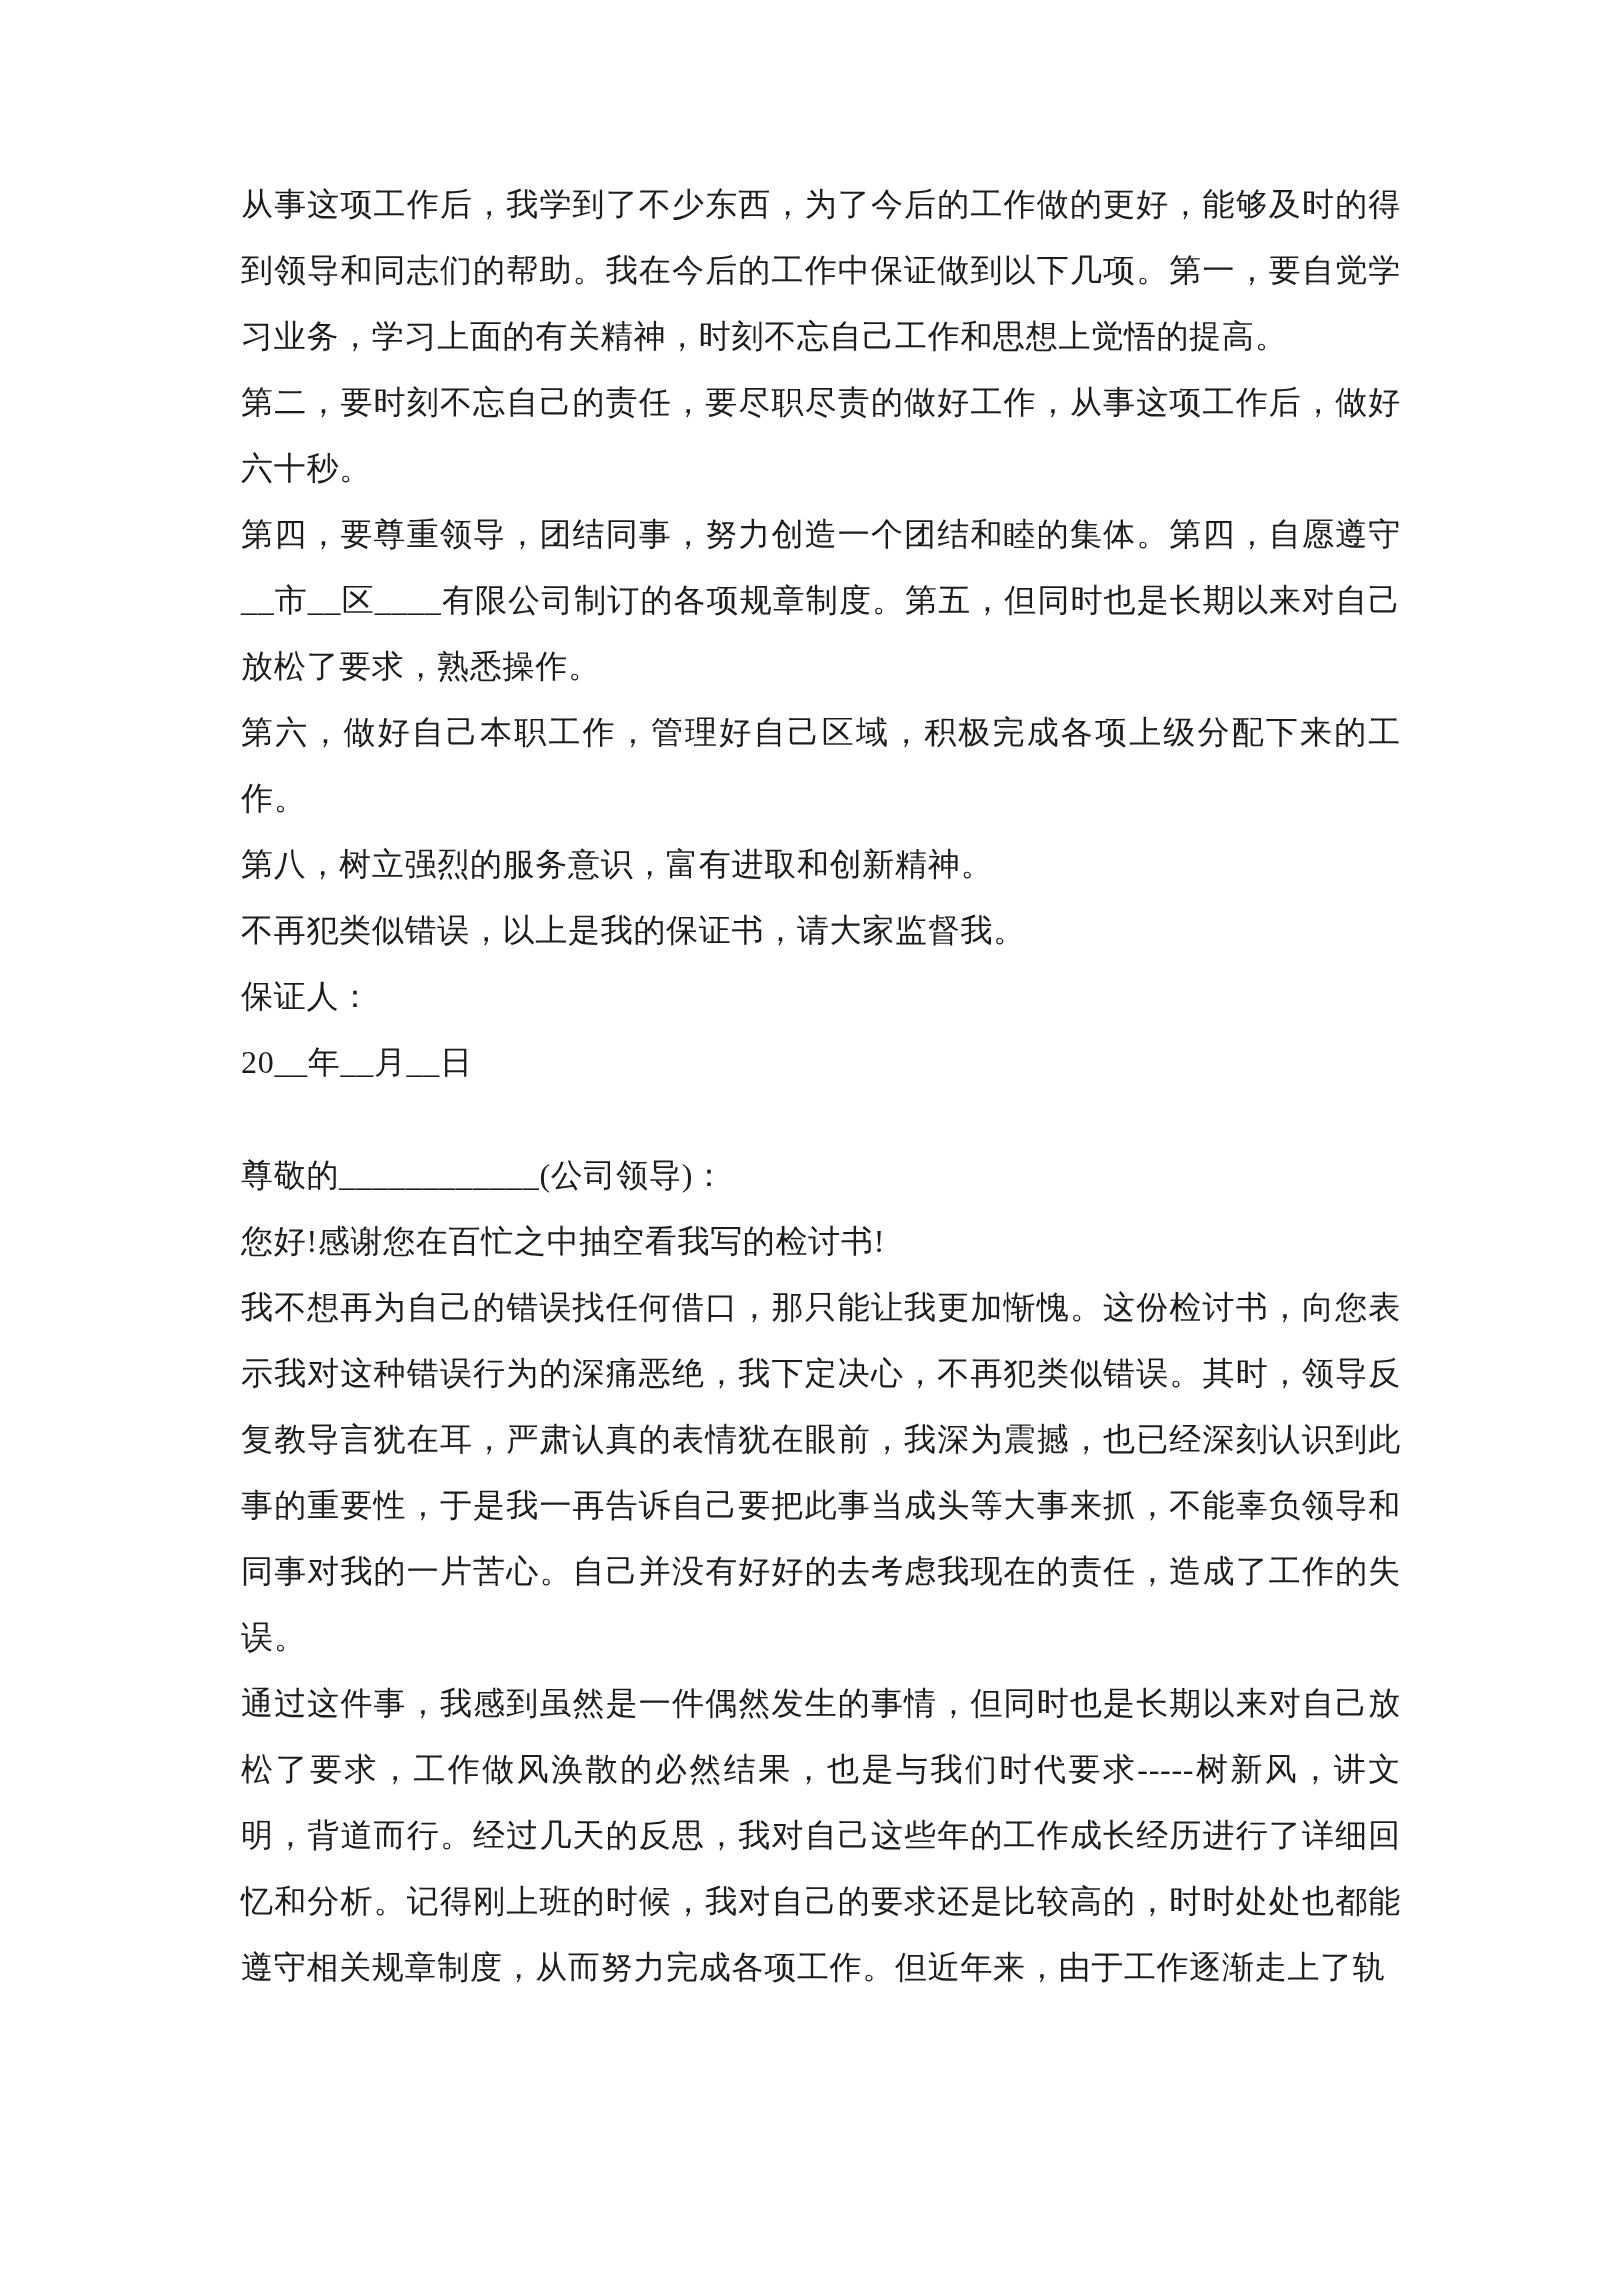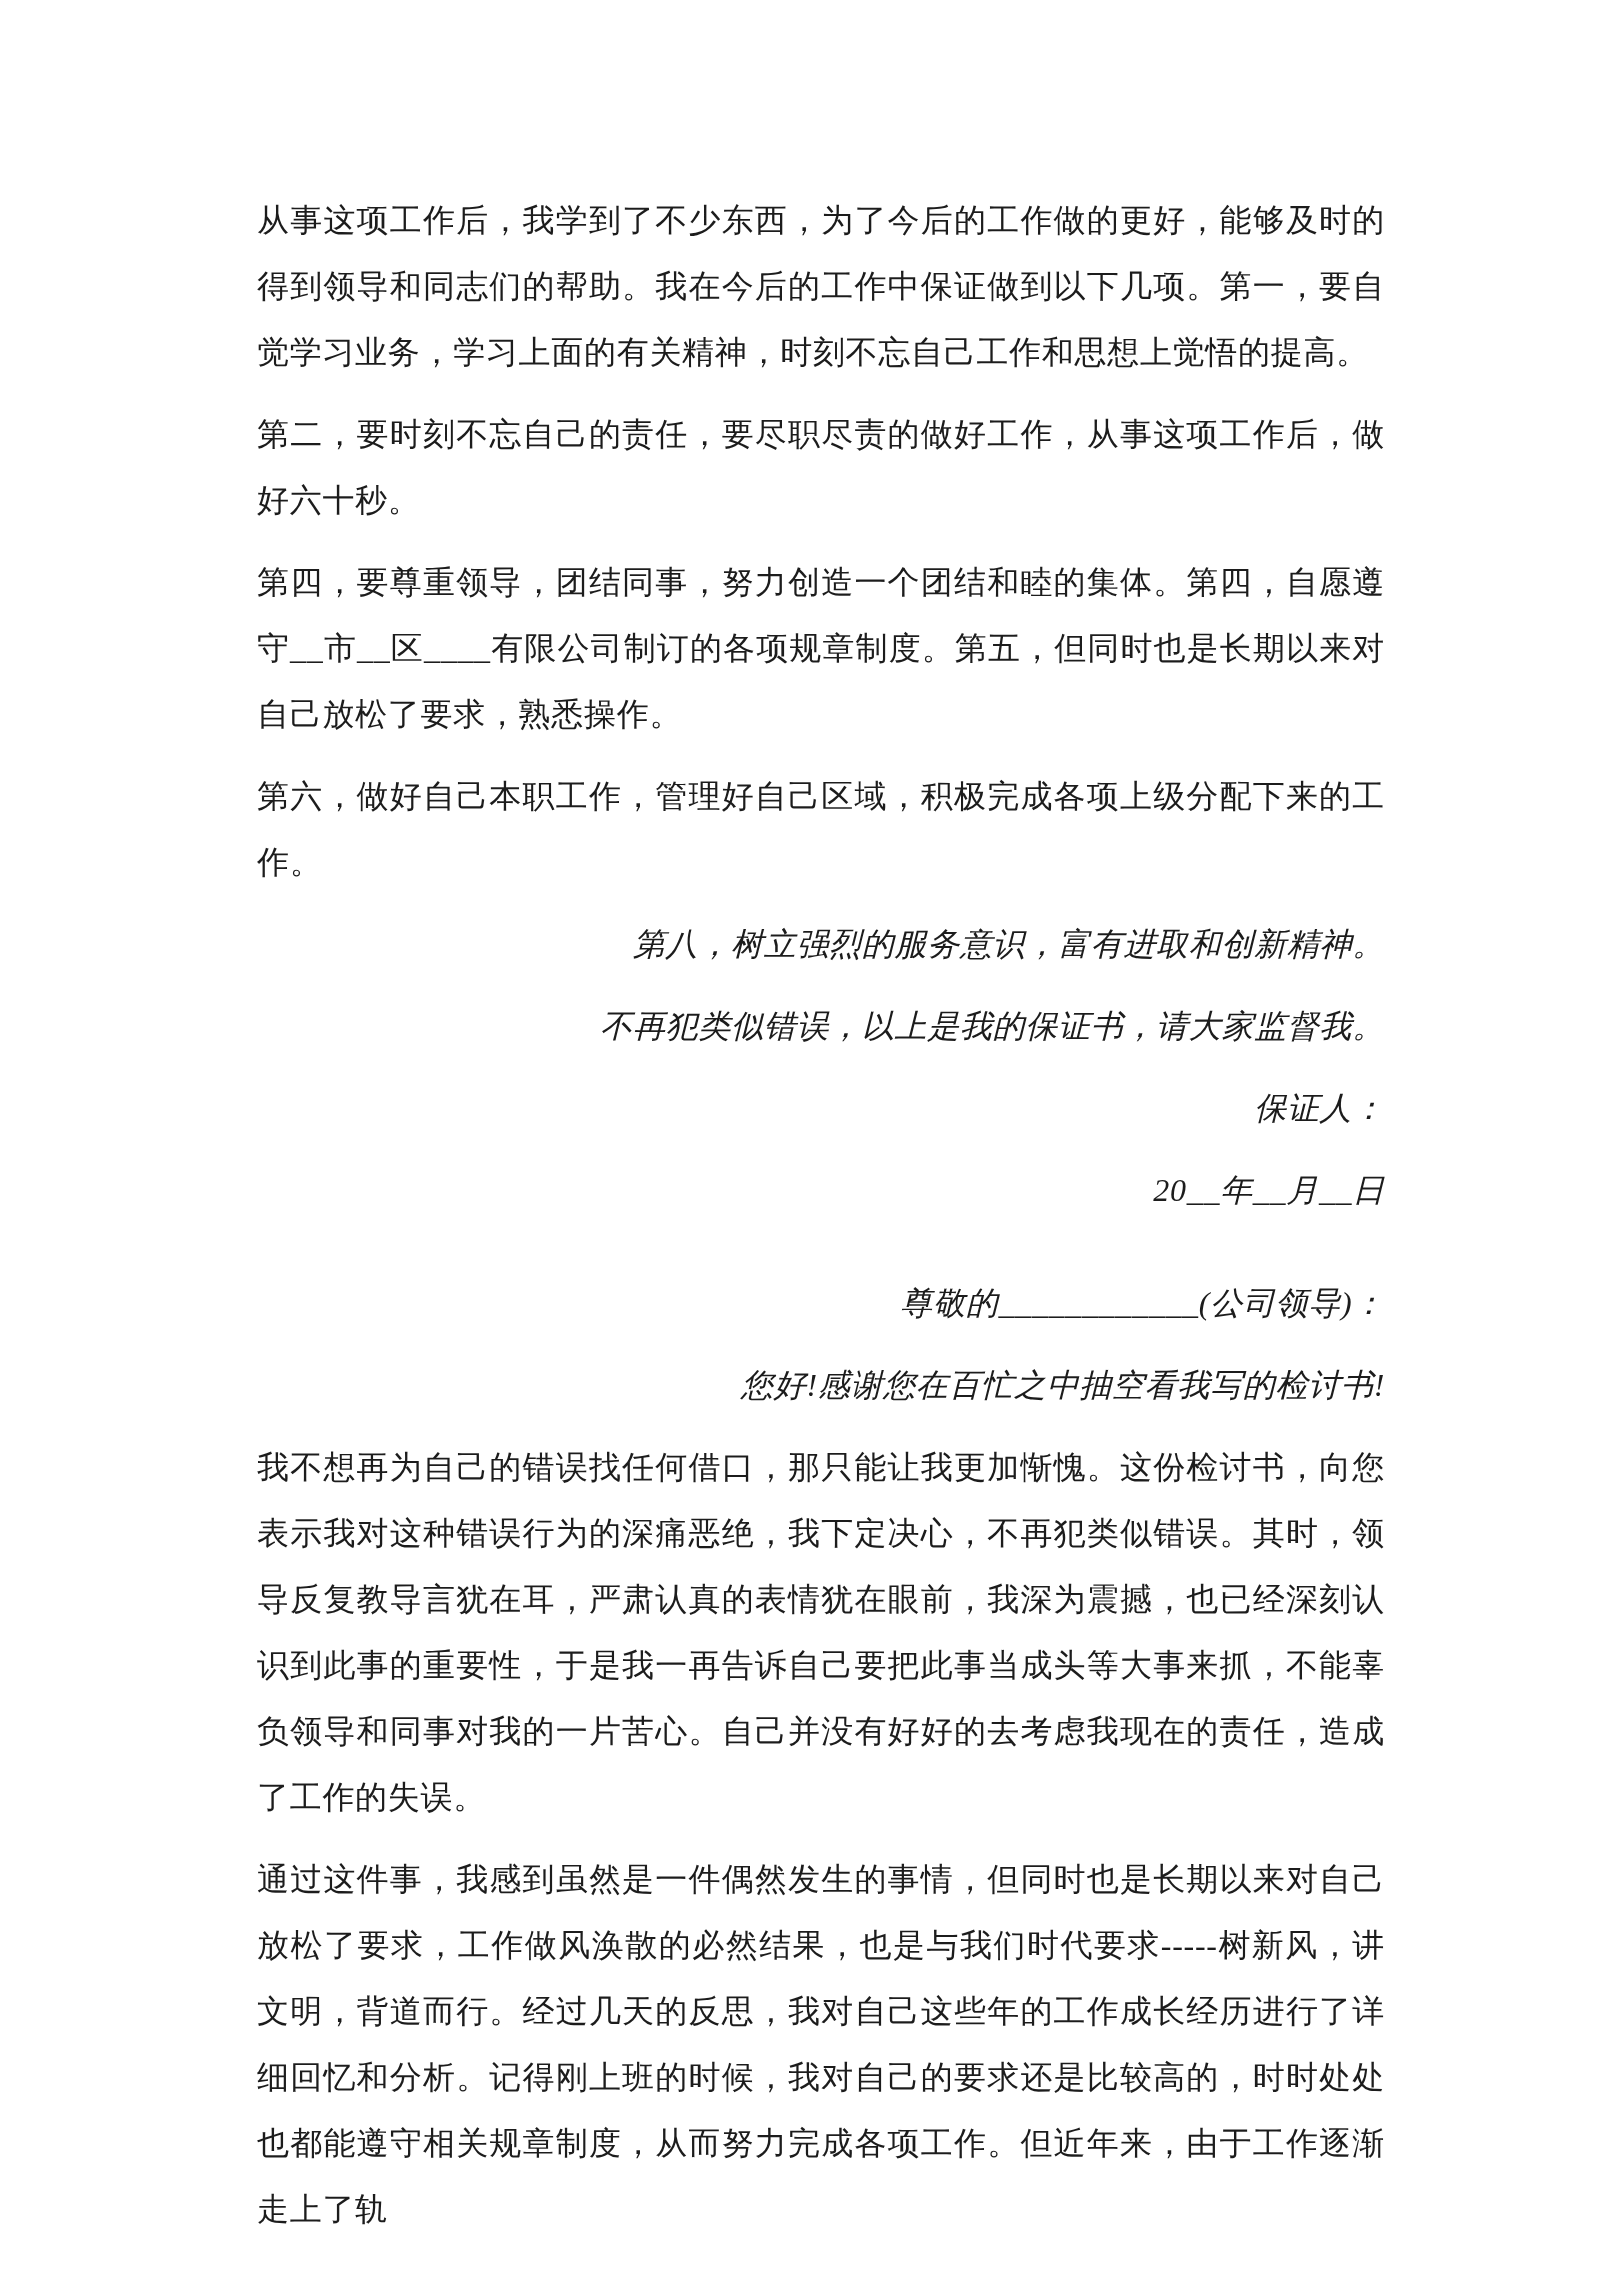--- a/index.html
+++ b/index.html
@@ -16,30 +16,29 @@
     font-family: "Liberation Serif", "DejaVu Serif", serif;
     color: #1c1c1c;
   }
   .content {
     position: absolute;
     left: 241px;
     top: 171px;
     width: 1160px;
   }
   .para {
-    margin: 16px;
+    margin: 0;
     font-size: 32px;
     line-height: 66px;
     text-align: justify;
     word-break: break-all;
     letter-spacing: 0.7px;
   }
   .para.no-justify {
-    text-align: right;
-    font-style: italic;
+    text-align: left;
   }
   .section-gap {
     margin-top: 47px;
   }
 </style>
 </head>
 <body>
 
 <div class="page">
   <div class="content">

